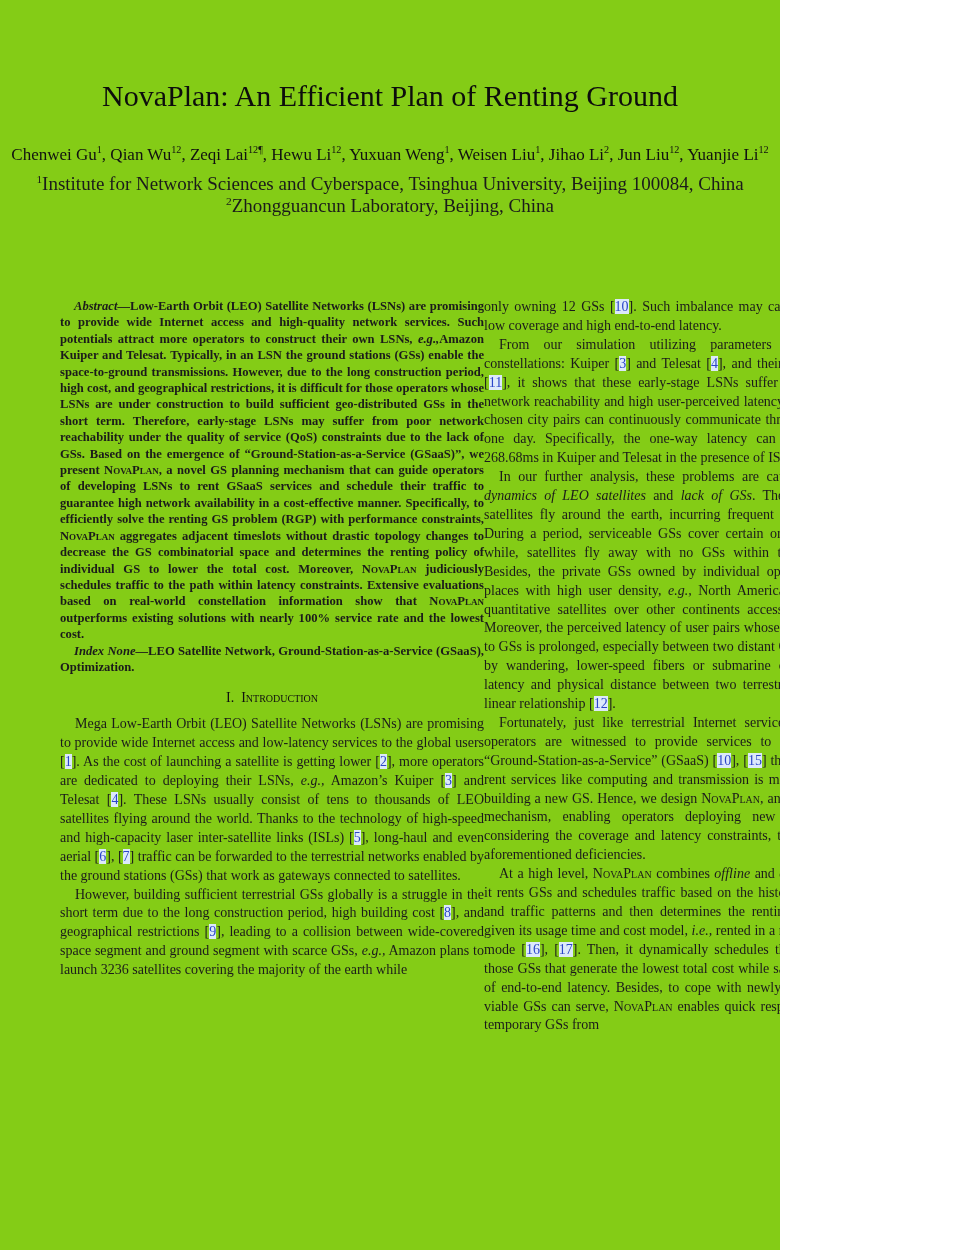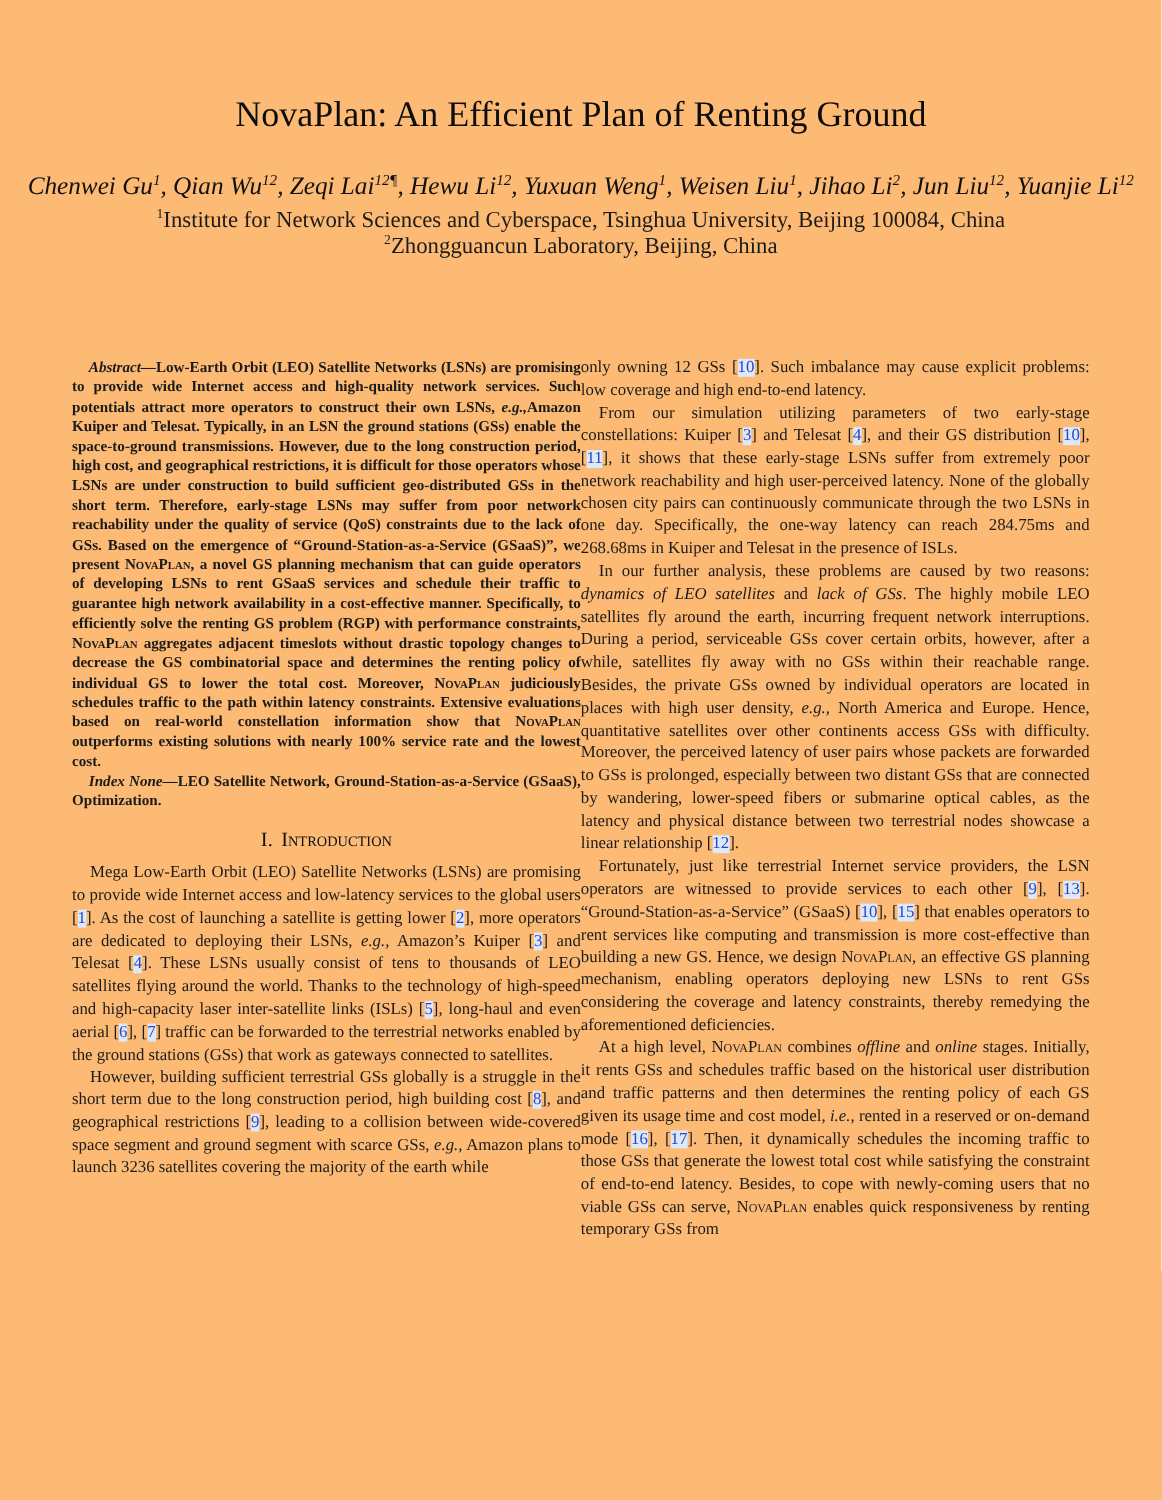--- a/index.html
+++ b/index.html
@@ -1,37 +1,36 @@
 <!DOCTYPE html>
 <html style="--cite: #2b45c9; --citebg: #dce9fa;"><head>
 <meta charset="utf-8">
 <style>
   html,body{margin:0;padding:0;background:#ffffff;}
   .page{
     position:relative;
-    width:968px;height:1250px;
-    background:#fdba74;
+    width:780px;height:1250px;
+    background:#84cc16;
     overflow:hidden;
     font-family:"Liberation Serif", serif;
     color:#1b1b1b;
   }
   
   .hdr{text-align:center;}
   .title{
     margin-top:72px;
     font-size:30px;
     line-height:47px;
     color:#0d0d0d;
   }
   .authors{
     margin-top:26px;
-    font-size:21px;
+    font-size:17px;
     line-height:20px;
     color:#111;
-    font-style:italic;
   }
   .authors sup, .affil sup{
     font-size:60%;
     vertical-align:super;
     line-height:0;
   }
   .affils{margin-top:8px;}
   .affil{
     font-size:19px;
     line-height:22px;
@@ -51,21 +50,21 @@
     font-size:12.6px;
     line-height:16.4px;
     text-align:justify;
     text-indent:14px;
   }
   .abstract .lead{font-style:italic;}
   h2.section{
     margin:15px 0 9px 0;
     text-align:center;
     font-weight:normal;
-    font-size:17px;
+    font-size:14px;
     color:#101010;
   }
   .sec-num{margin-right:7px;}
   .sc{font-variant:small-caps;}
   .body{
     font-size:14px;
     line-height:18.9px;
     text-align:justify;
     text-indent:15px;
   }

